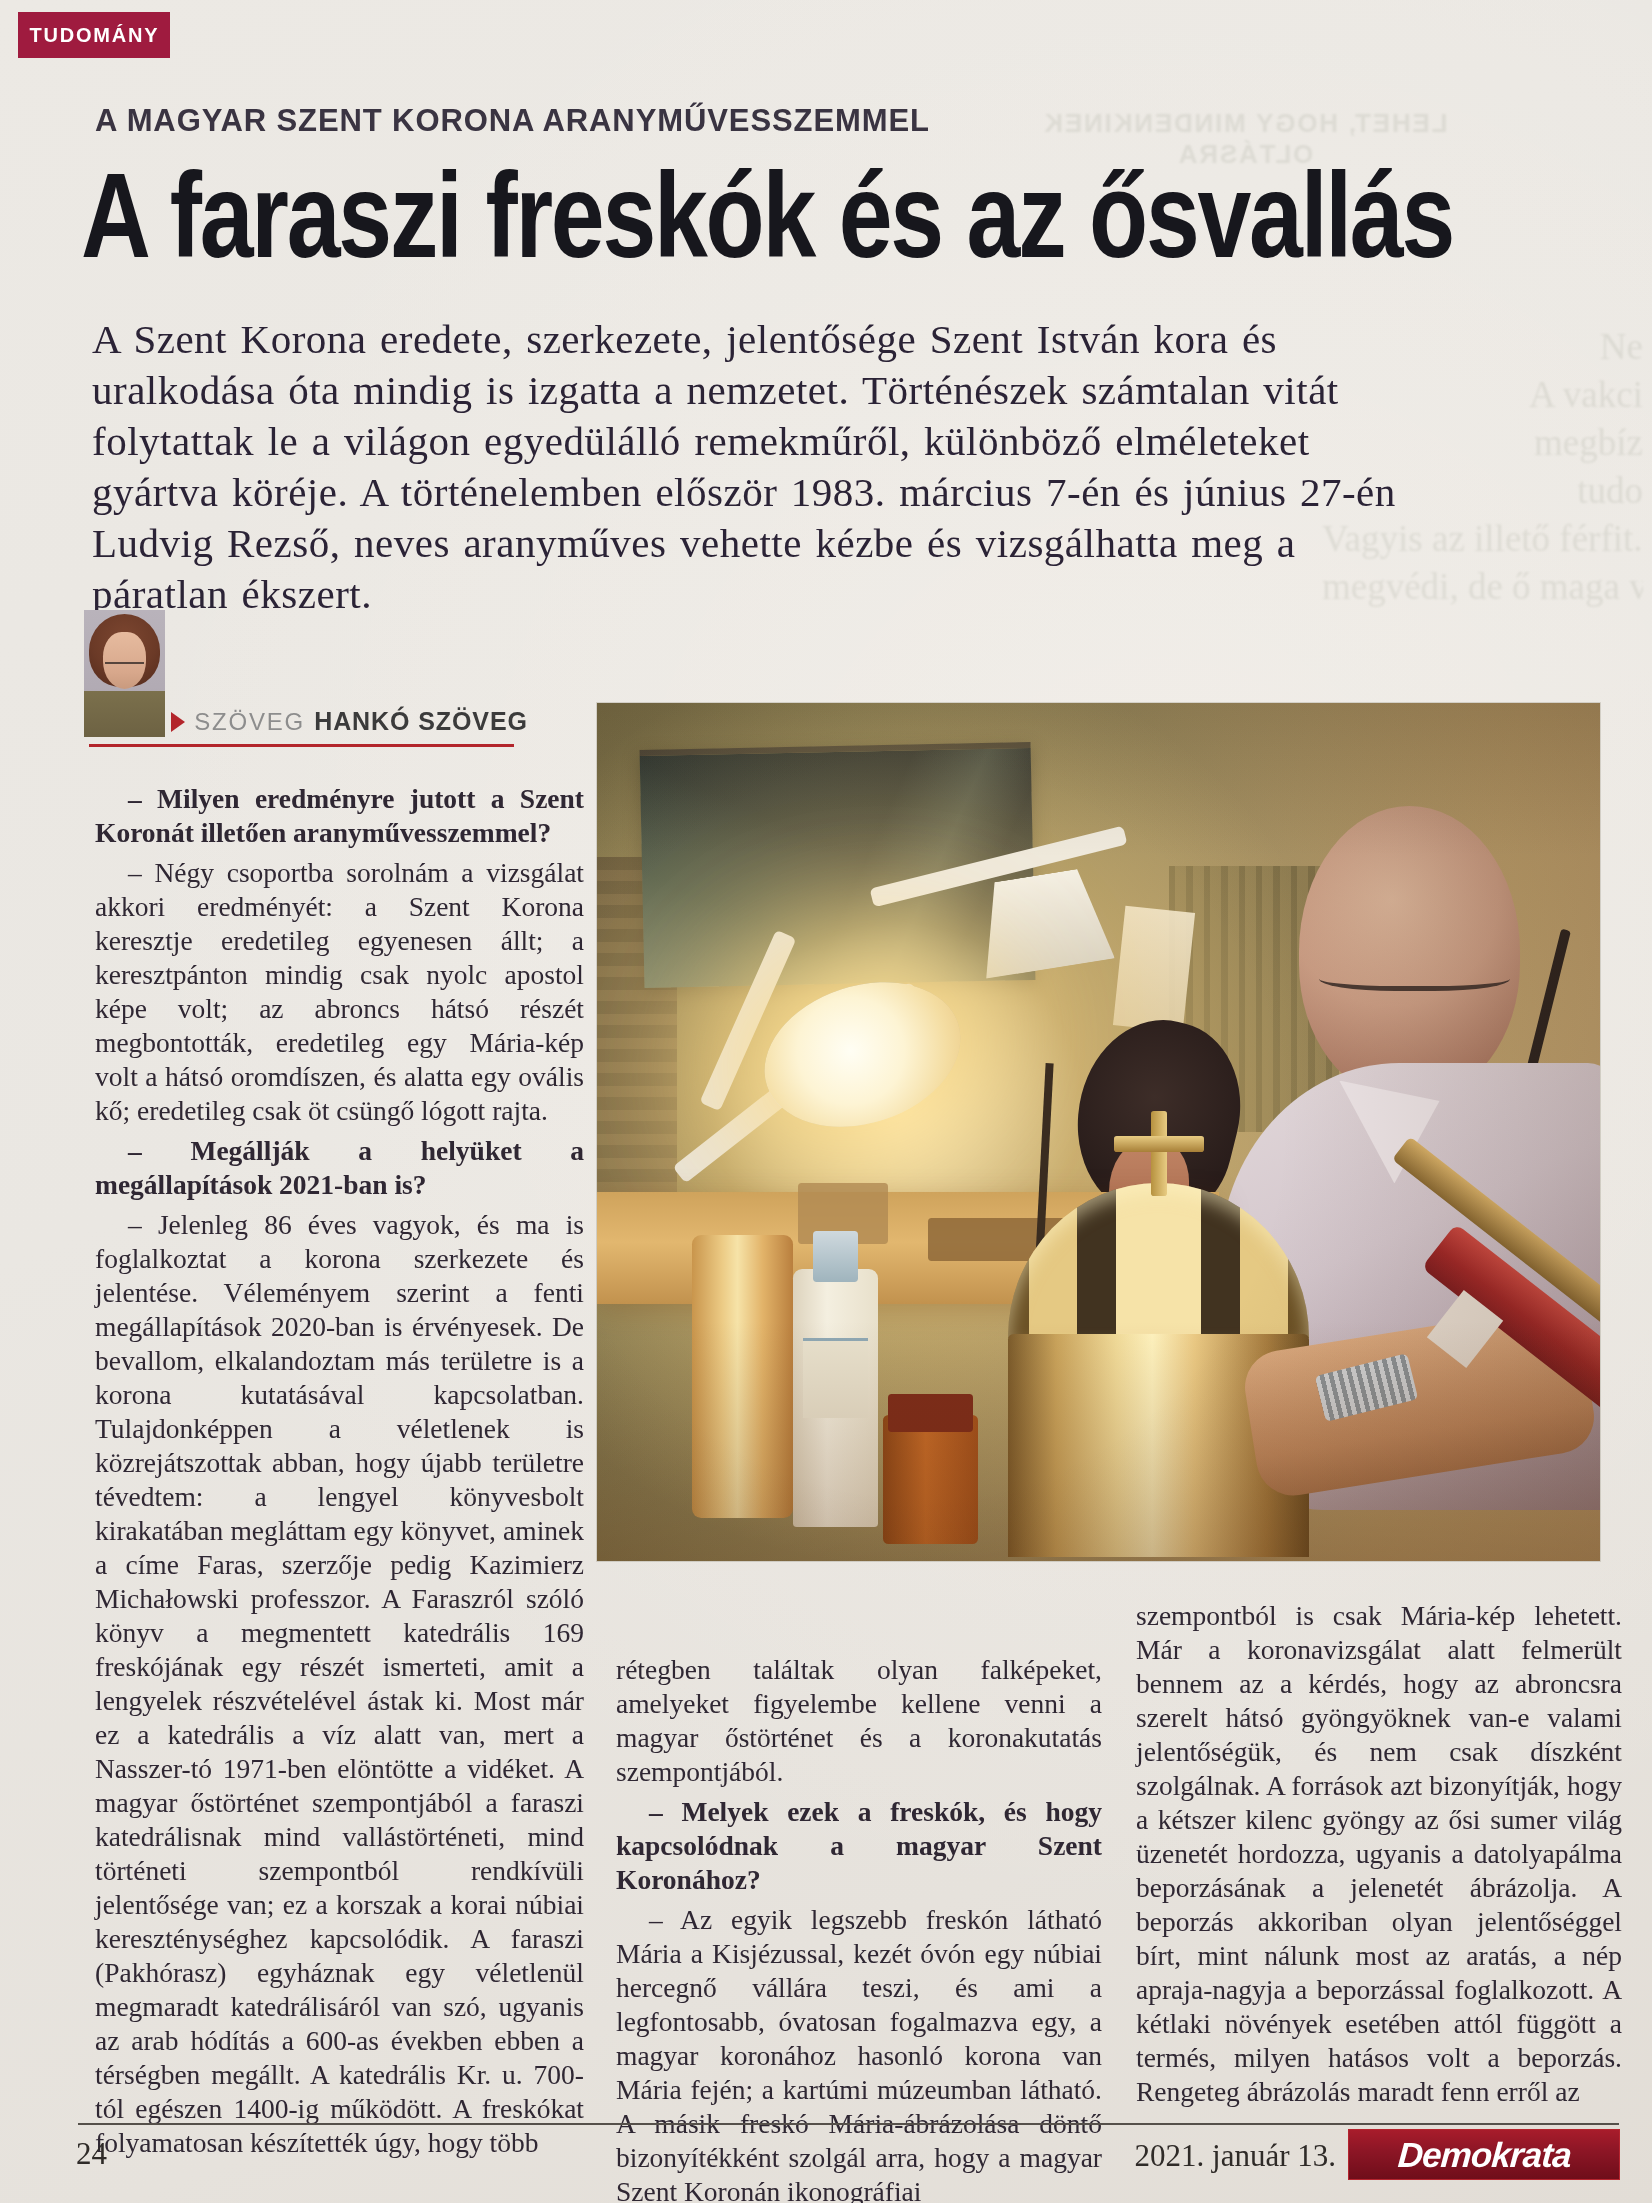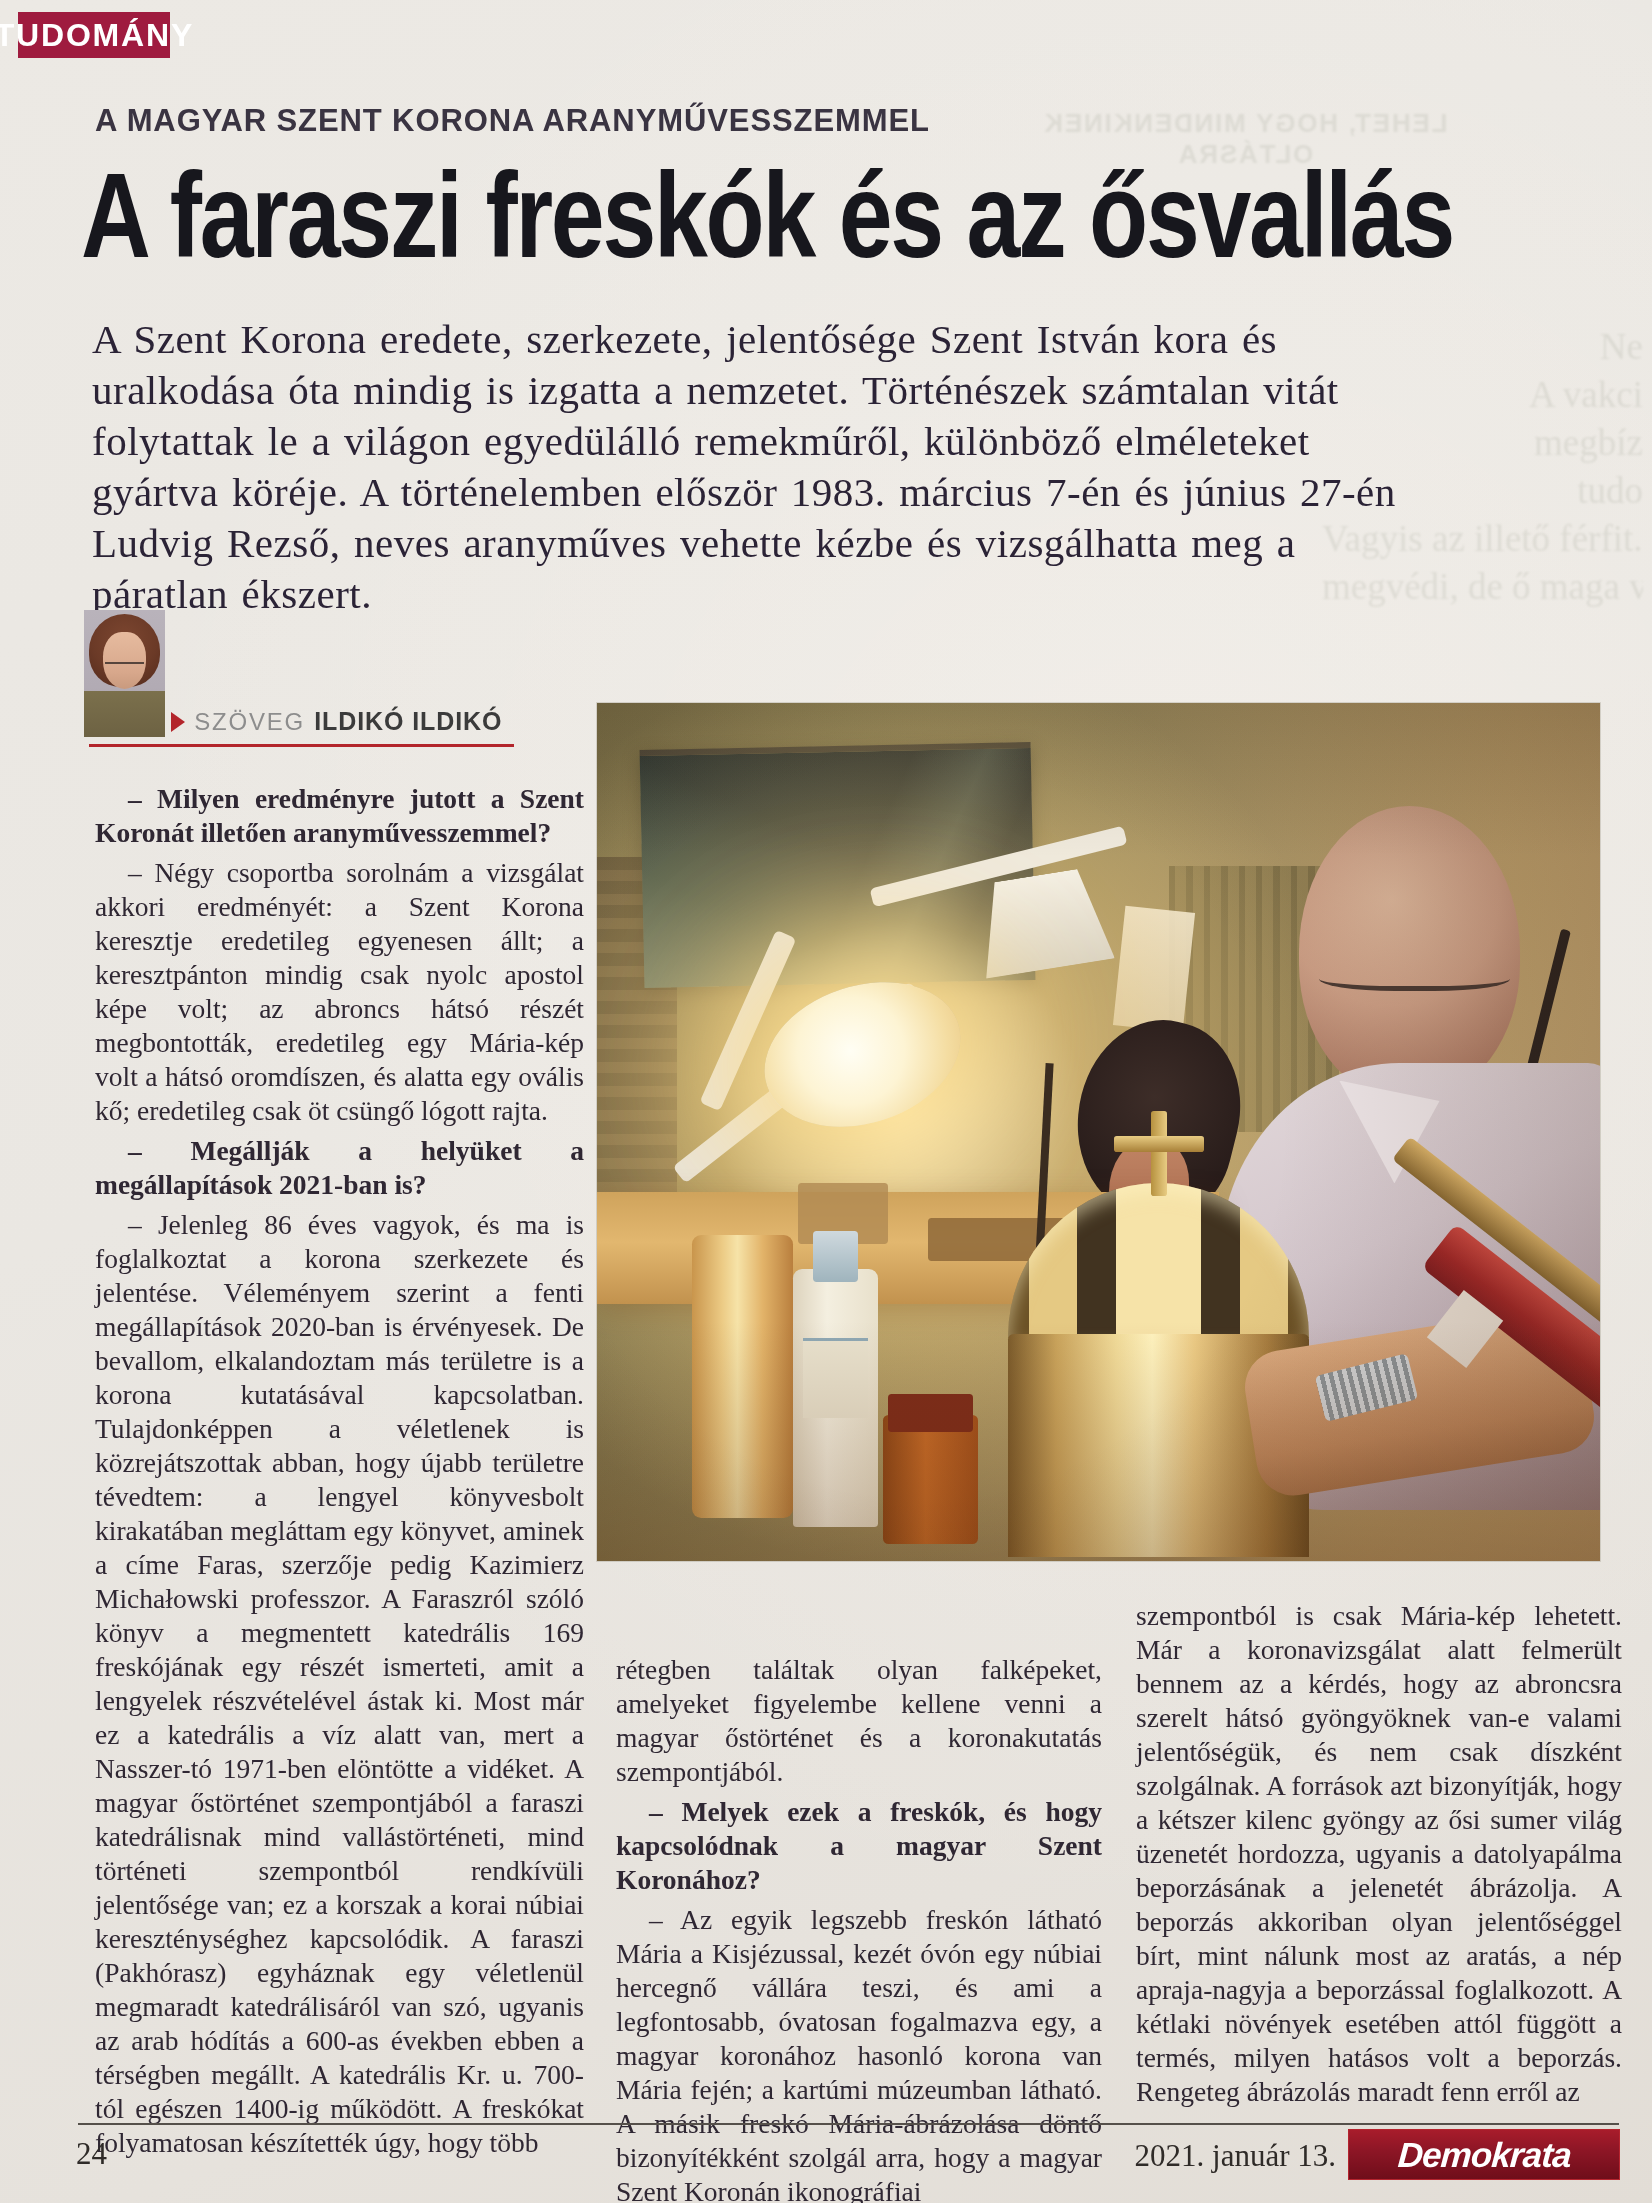--- a/index.html
+++ b/index.html
@@ -9,21 +9,21 @@
       radial-gradient(circle at 70% 40%, rgba(255,250,244,.35), rgba(0,0,0,0) 60%),
       linear-gradient(160deg,#ece9e4 0%, #eae7e2 45%, #e6e2dc 80%, #e2ddd6 100%);
     overflow:hidden;
     font-family:"Liberation Serif", serif;
     color:#2c2430;
   }
   
   .section-tag{
     position:absolute; left:18.4px; top:12px; width:152px; height:46px;
     background:#9f1b3f; color:#fff;
-    font-family:"Liberation Sans", sans-serif; font-weight:700; font-size:32px;
+    font-family:"Liberation Sans", sans-serif; font-weight:700; font-size:20px;
     letter-spacing:1.8px; display:flex; align-items:center; justify-content:center;
   }
   .kicker{
     position:absolute; left:95px; top:103px;
     font-family:"Liberation Sans", sans-serif; font-weight:700; font-size:31px;
     letter-spacing:0.9px; color:#3a3442;text-align:center;
   }
   .headline{
     position:absolute; left:81px; top:145px; width:1708px;
     font-family:"Liberation Sans", sans-serif; font-weight:800; font-size:121px;
@@ -178,21 +178,21 @@
 
   <div class="author-photo">
     <div class="auth-hair"></div>
     <div class="auth-face"></div>
     <div class="auth-glasses"></div>
     <div class="auth-body"></div>
   </div>
   <div class="byline">
     <span class="byline-arrow"></span>
     <span class="byline-prefix">SZÖVEG</span>
-    <span class="byline-author">ILDIKÓ ILDIKÓ</span>
+    <span class="byline-author">HANKÓ SZÖVEG</span>
   </div>
   <div class="byline-rule"></div>
 
   <div class="photo">
     <div class="ph-wall"></div>
     <div class="ph-leftshelf"></div>
     <div class="ph-painting"></div>
     <div class="ph-pegboard"></div>
     <div class="ph-notes"></div>
     <div class="ph-glow"></div>

